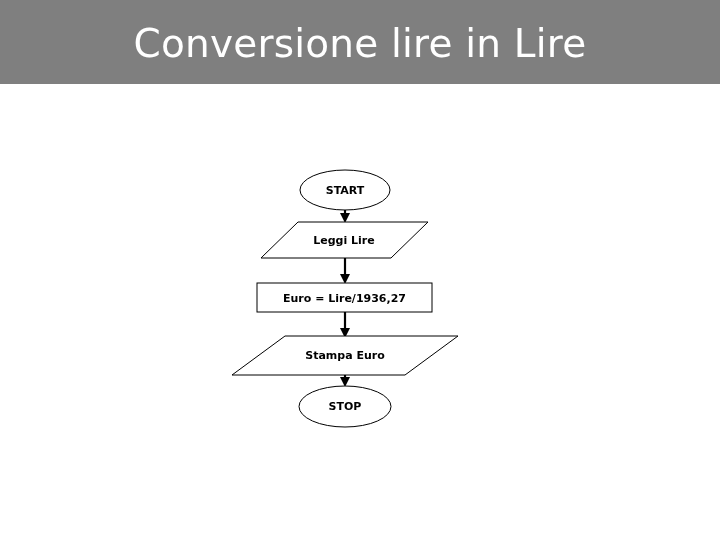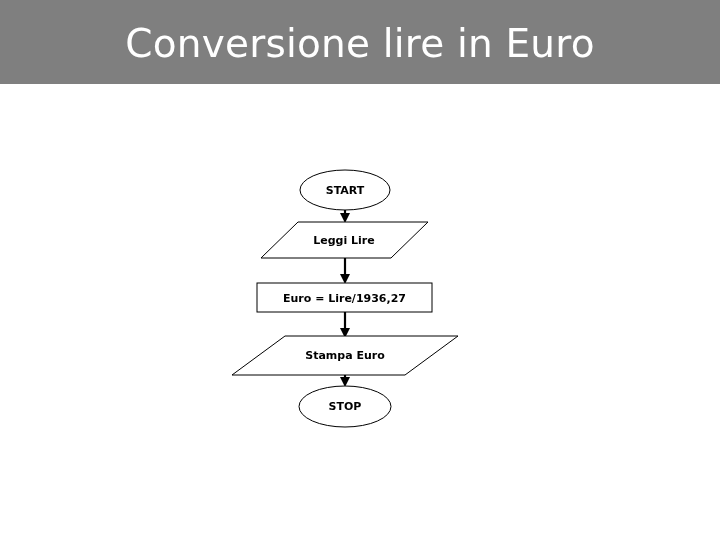--- a/index.html
+++ b/index.html
@@ -71,21 +71,21 @@
     fill: #000000;
     stroke: none;
   }
 </style>
 </head>
 <body>
 
 <div id="slide">
 
   <div id="title-banner">
-    <div id="title-text">Conversione lire in Euro</div>
+    <div id="title-text">Conversione lire in Lire</div>
   </div>
 
   <svg id="flowchart" viewBox="0 0 720 540" xmlns="http://www.w3.org/2000/svg">
 
     <g>
       <ellipse class="fc-shape" cx="345" cy="190" rx="45" ry="20"></ellipse>
       <text class="fc-label" x="345" y="190.5">START</text>
     </g>
 
     <g>

